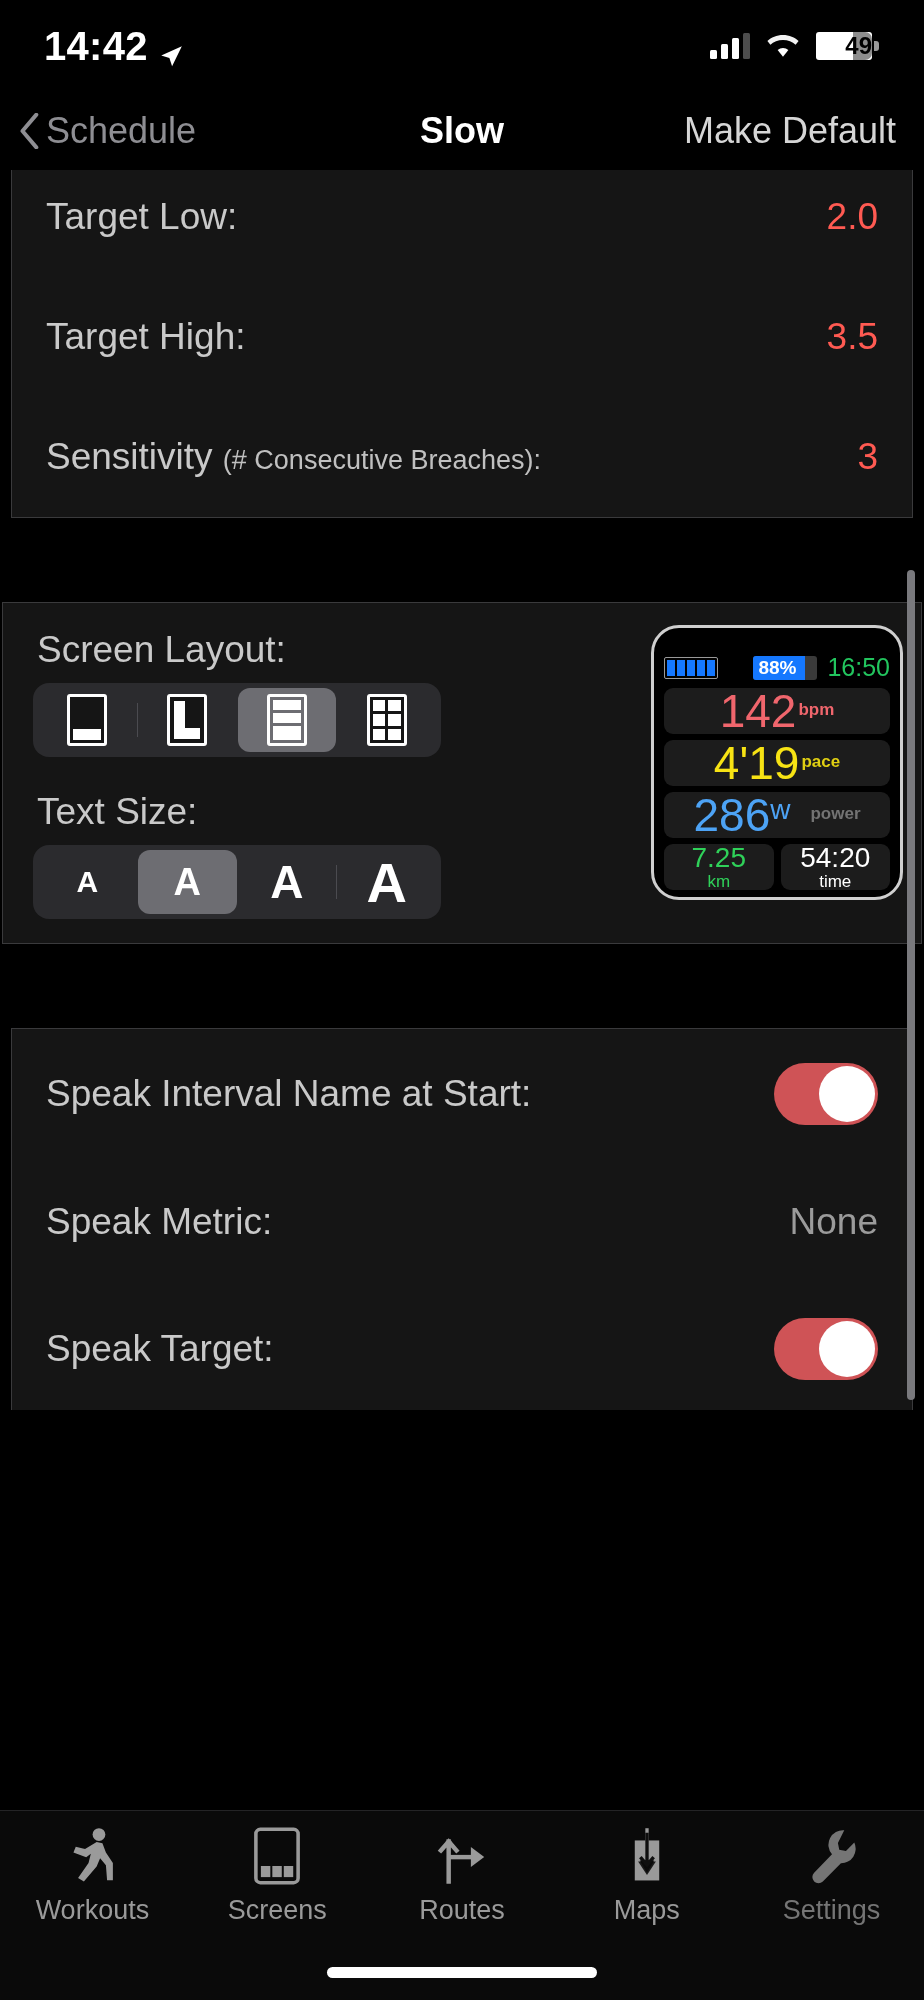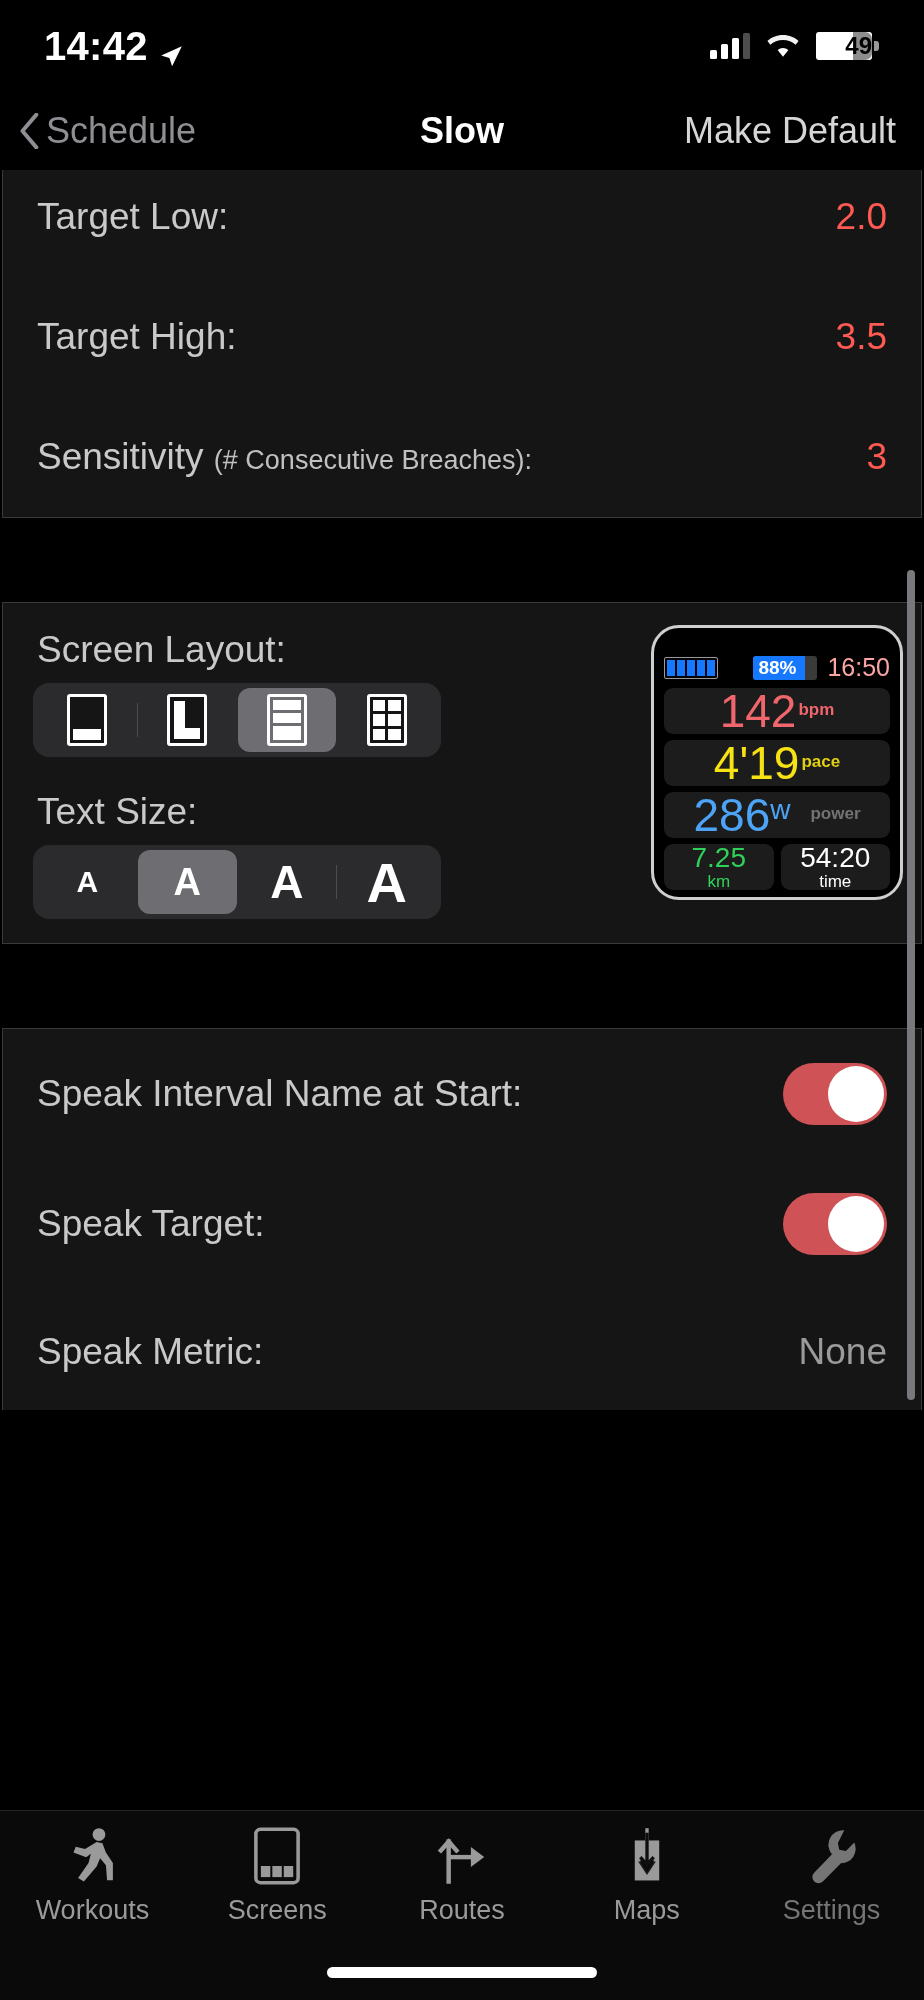--- a/index.html
+++ b/index.html
@@ -72,21 +72,21 @@
   .content {
     position: absolute; top: 170px; left: 0; width: 924px; height: 1240px;
     background: #000; overflow: hidden;
   }
   .card {
     background: #151515;
     border-top: 1px solid #3a3a3c;
     border-bottom: 1px solid #3a3a3c;
     border-left: 1px solid #3a3a3c;
     border-right: 1px solid #3a3a3c;
-    margin: 0 2px;
+    margin: 0 11px;
   }
   .gap { height: 84px; background: #000; }
 
   .row {
     display: flex; align-items: center; justify-content: space-between;
     height: 120px; padding: 0 34px;
   }
   .row-label { color: #c9c9c9; font-size: 37px; }
   .row-label .sub { font-size: 27px; color: #c0c0c0; }
   .row-value-red { color: #ff5a52; font-size: 37px; }
@@ -131,21 +131,21 @@
   .w-status { display: flex; align-items: center; height: 30px; }
   .w-sig { display: flex; gap: 2px; border: 1.5px solid #9a9a9a; padding: 2px; border-radius: 2px; }
   .w-sig i { display: block; width: 8px; height: 16px; background: #1578ff; }
   .w-batt {
     margin-left: auto; margin-right: 10px; position: relative;
     width: 64px; height: 24px; background: #3a3a3a; border-radius: 3px;
     display: flex; align-items: center; overflow: hidden;
   }
   .w-batt .bfill { position: absolute; left:0; top:0; bottom:0; width: 80%; background:#1578ff; }
   .w-batt span { position: relative; z-index:2; color: #fff; font-size: 19px; font-weight: 600; padding-left: 5px;}
-  .w-time { color: #fca5a5; font-size: 25px; font-weight: 500; }
+  .w-time { color: #22c55e; font-size: 25px; font-weight: 500; }
 
   .w-cell {
     background: #1c1c1c; border-radius: 9px; flex: 1;
     display: flex; align-items: center; justify-content: center;
     position: relative;
   }
   .w-big { font-size: 46px; font-weight: 400; line-height: 1; }
   .w-unit { font-size: 17px; font-weight: 600; align-self: flex-end; margin-bottom: 14px; margin-left: 2px; }
   .w-bottom { display: flex; gap: 7px; height: 58px; }
   .w-small { background: #1c1c1c; border-radius: 9px; flex: 1;
@@ -360,29 +360,29 @@
 
     <div class="gap"></div>
 
     <div class="card">
       <div class="row" style="height:130px;">
         <span class="row-label">Speak Interval Name at Start:</span>
         <span class="toggle">
             <span class="knob"></span>
           </span>
       </div>
+      <div class="row" style="height:125px;">
+        <span class="row-label">Speak Metric:</span>
+        <span class="row-value-gray">None</span>
+      </div>
       <div class="row" style="height:130px;">
         <span class="row-label">Speak Target:</span>
         <span class="toggle">
             <span class="knob"></span>
           </span>
-      </div>
-      <div class="row" style="height:125px;">
-        <span class="row-label">Speak Metric:</span>
-        <span class="row-value-gray">None</span>
       </div>
     </div>
 
   </div>
 
   <div class="scrollbar"></div>
 
   <div class="tabbar">
 
     <div class="tab">

